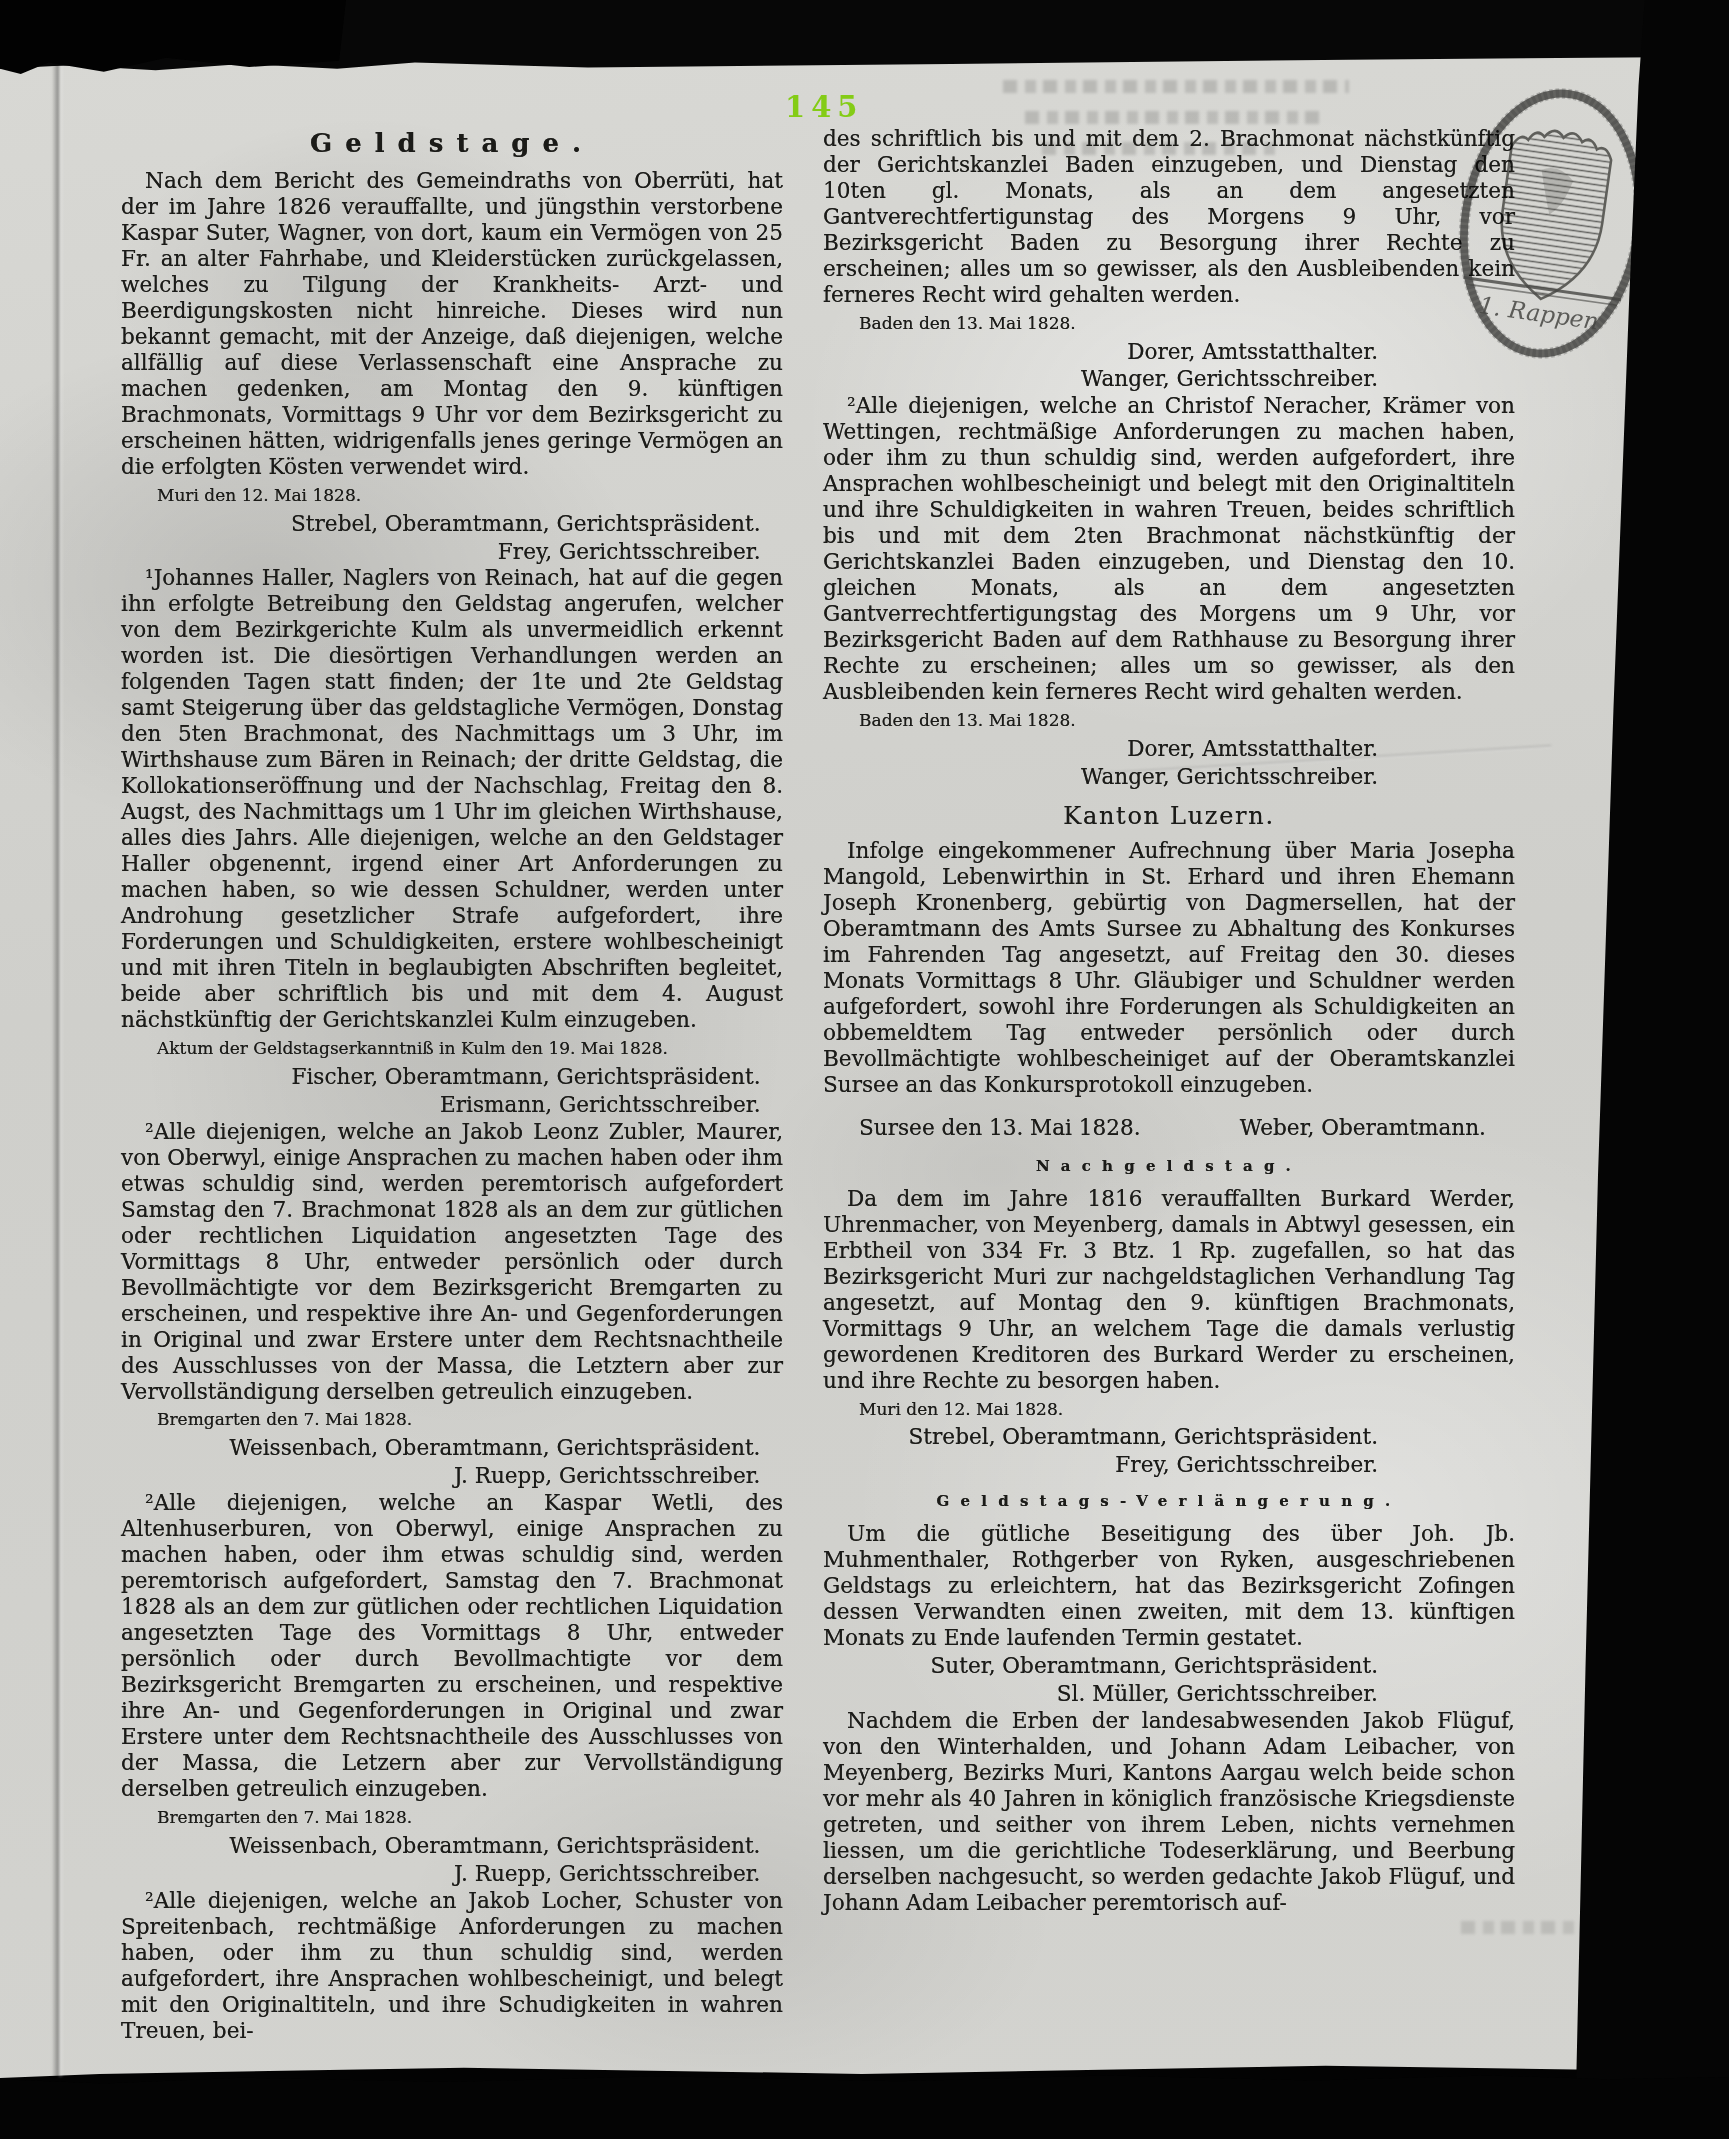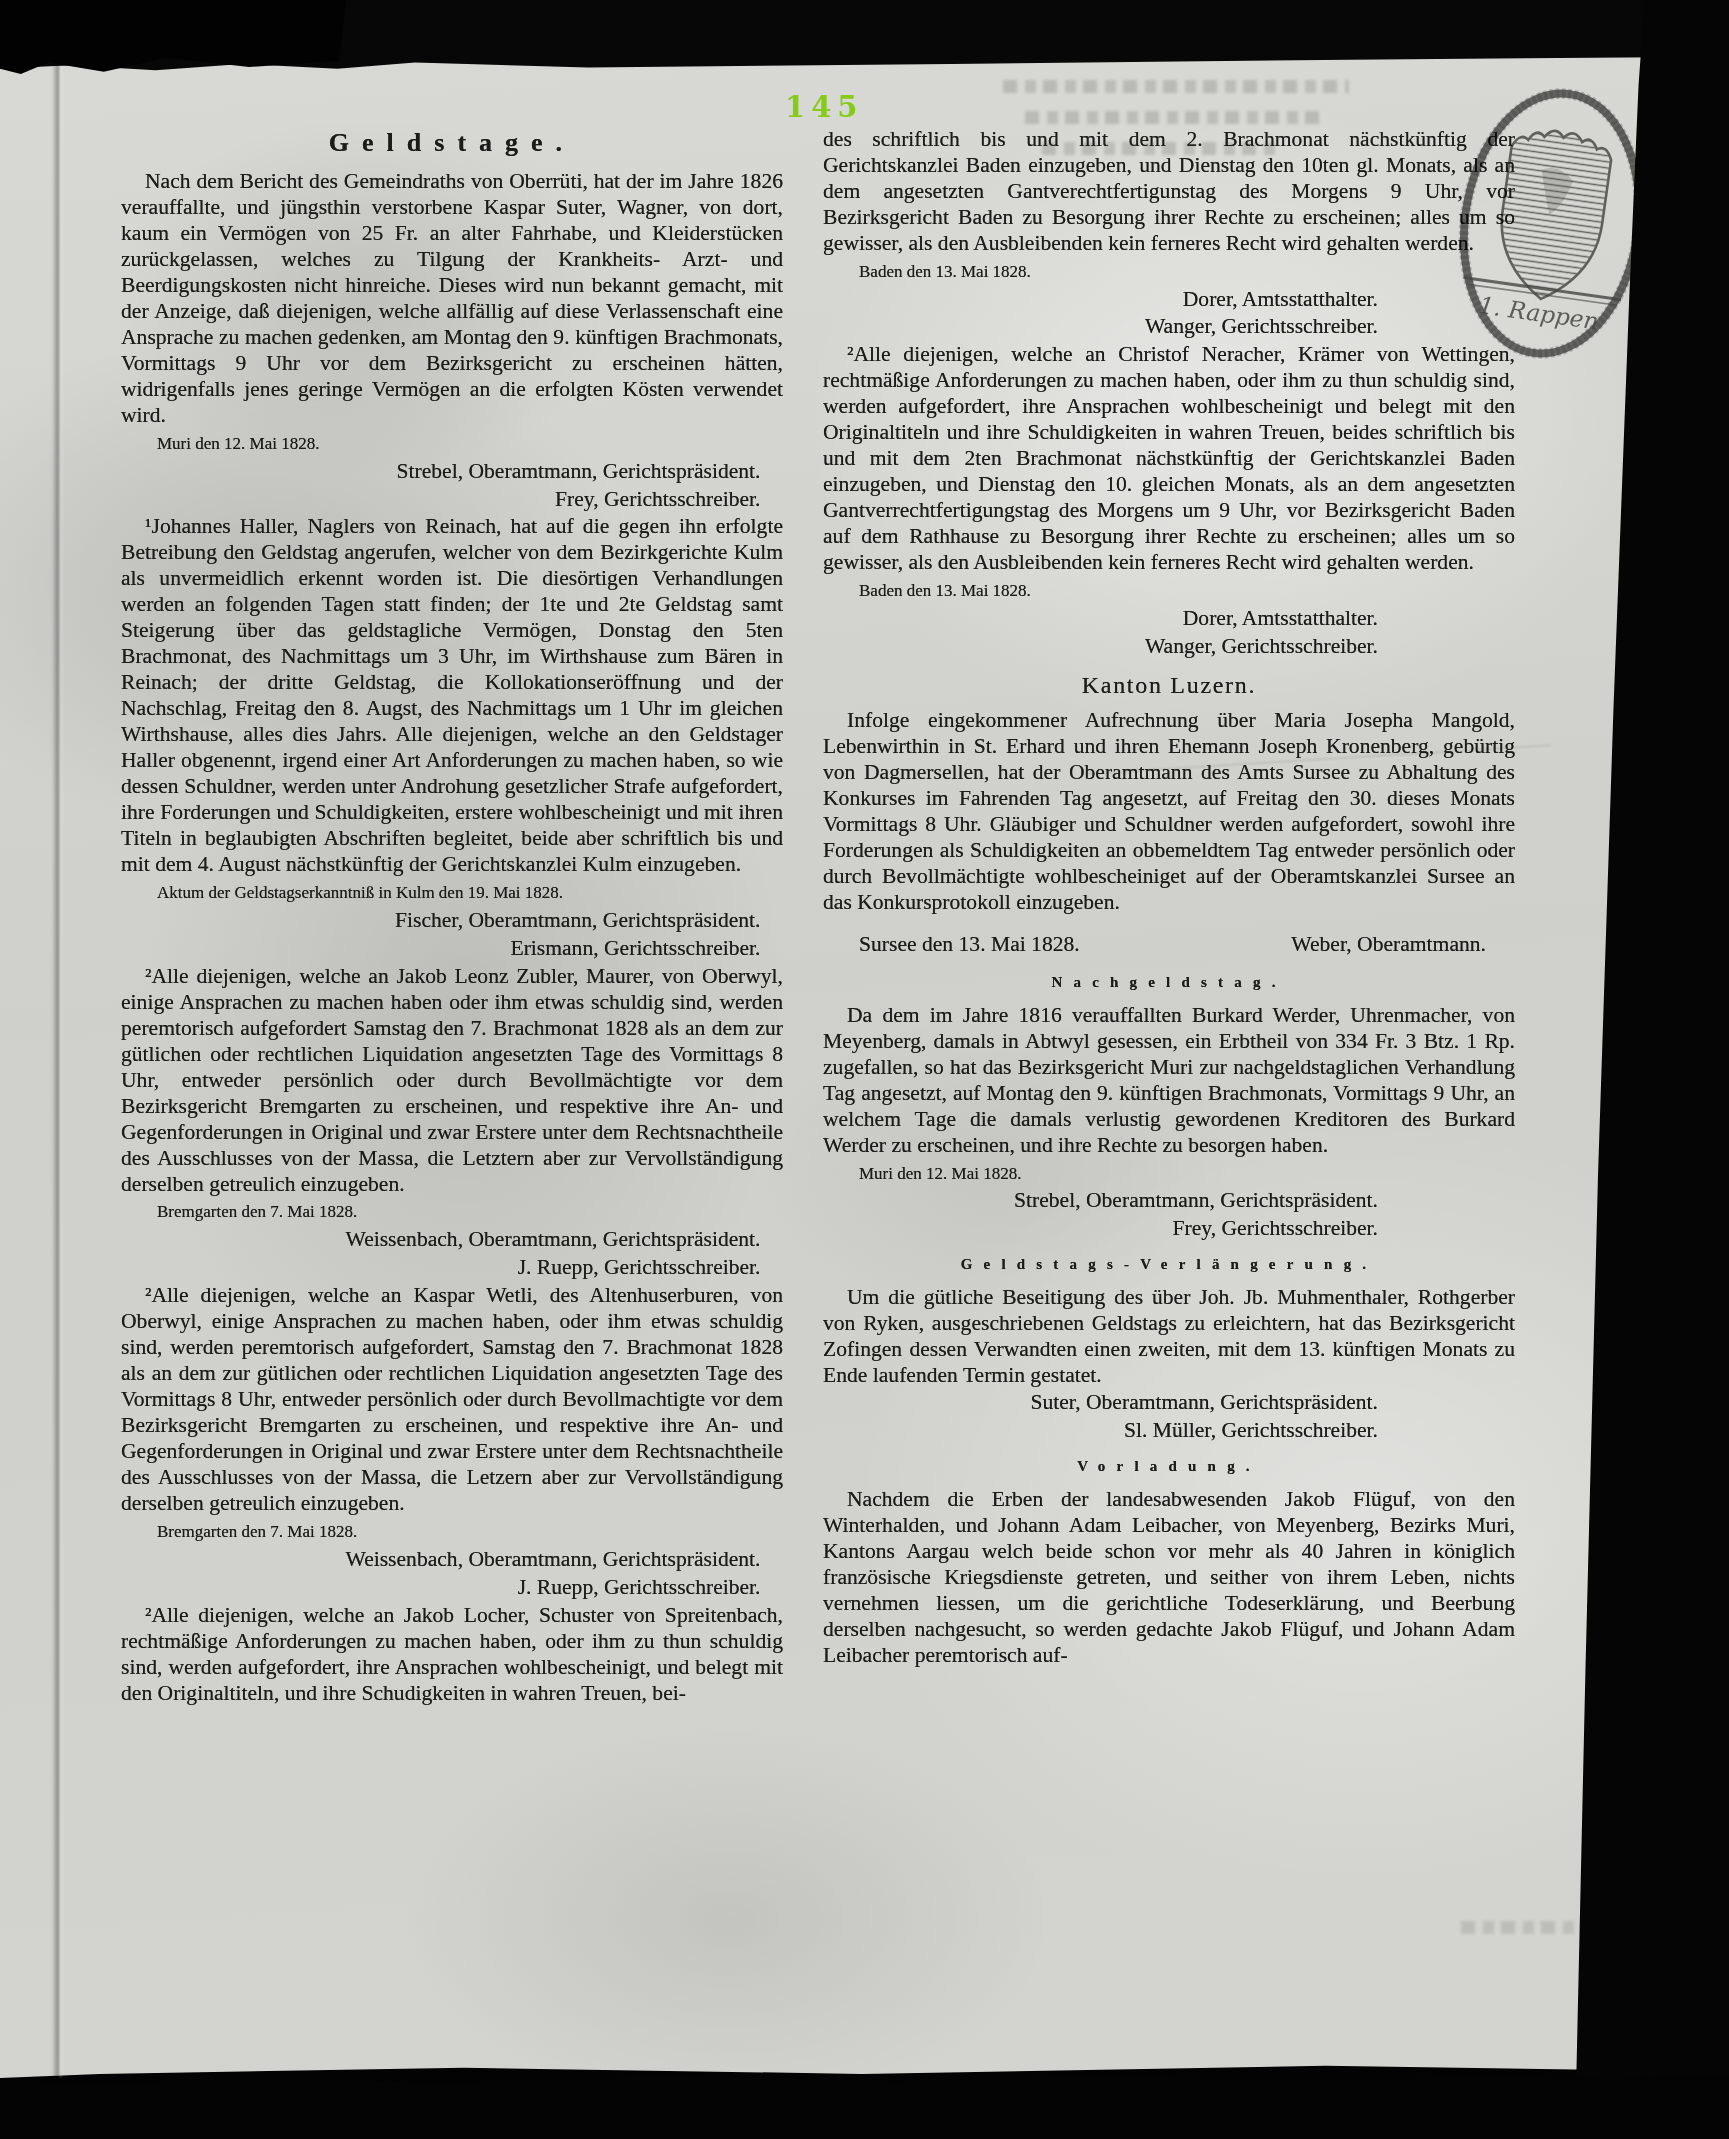--- a/index.html
+++ b/index.html
@@ -79,21 +79,21 @@
   .sig{font-size:21.6px;line-height:27px;text-align:right;margin:0.9px 0;}
   .col-left  .sig{padding-right:22.5px;}
   .col-right .sig{padding-right:137px;}
   .h-main{font-size:26px;font-weight:bold;text-align:center;letter-spacing:13px;margin:1.7px 0 10.4px 0;}
   .h-spaced{font-size:15px;font-weight:bold;text-align:center;letter-spacing:11.2px;margin:14px 0 10.4px 0;}
   .h-small{font-size:24px;text-align:center;letter-spacing:1.7px;margin:12px 0 8.6px 0;}
   .date-sig-row{display:flex;justify-content:space-between;font-size:21.6px;line-height:27px;margin:16px 0;}
   .date-sig-row .dsl{padding-left:36px;}
   .date-sig-row .dsr{padding-right:29px;}
   
-  .col{text-shadow:0 0 0.5px rgba(20,20,18,.7);font-family:Liberation Serif, serif;}
+  .col{text-shadow:0 0 0.5px rgba(20,20,18,.7);}
 </style>
 </head>
 <body>
 
 <div class="page-wrap">
 
   <div class="paper"></div>
   <div class="crease-vertical"></div>
   <div class="crease-horizontal"></div>
 
@@ -142,21 +142,20 @@
     </div>
     <div class="h-spaced">Nachgeldstag.</div>
     <p class="para">Da dem im Jahre 1816 verauffallten Burkard Werder, Uhrenmacher, von Meyenberg, damals in Abtwyl gesessen, ein Erbtheil von 334 Fr. 3 Btz. 1 Rp. zugefallen, so hat das Bezirksgericht Muri zur nachgeldstaglichen Verhandlung Tag angesetzt, auf Montag den 9. künftigen Brachmonats, Vormittags 9 Uhr, an welchem Tage die damals verlustig gewordenen Kreditoren des Burkard Werder zu erscheinen, und ihre Rechte zu besorgen haben.</p>
     <div class="dateline">Muri den 12. Mai 1828.</div>
     <div class="sig">Strebel, Oberamtmann, Gerichtspräsident.</div>
     <div class="sig">Frey, Gerichtsschreiber.</div>
     <div class="h-spaced">Geldstags-Verlängerung.</div>
     <p class="para">Um die gütliche Beseitigung des über Joh. Jb. Muhmenthaler, Rothgerber von Ryken, ausgeschriebenen Geldstags zu erleichtern, hat das Bezirksgericht Zofingen dessen Verwandten einen zweiten, mit dem 13. künftigen Monats zu Ende laufenden Termin gestatet.</p>
     <div class="sig">Suter, Oberamtmann, Gerichtspräsident.</div>
     <div class="sig">Sl. Müller, Gerichtsschreiber.</div>
-    <div class="h-spaced">Vorladung.</div>
     <p class="para">Nachdem die Erben der landesabwesenden Jakob Flüguf, von den Winterhalden, und Johann Adam Leibacher, von Meyenberg, Bezirks Muri, Kantons Aargau welch beide schon vor mehr als 40 Jahren in königlich französische Kriegsdienste getreten, und seither von ihrem Leben, nichts vernehmen liessen, um die gerichtliche Todeserklärung, und Beerbung derselben nachgesucht, so werden gedachte Jakob Flüguf, und Johann Adam Leibacher peremtorisch auf-</p>
   </div>
 
   <div class="stamp">
     <svg width="187" height="277" viewBox="0 0 216 320">
       <defs>
         <pattern id="hatch" width="7" height="7" patternUnits="userSpaceOnUse">
           <path d="M0 3.5 H7" stroke="#3c3c3a" stroke-width="1.7"></path>
         </pattern>
       </defs>

